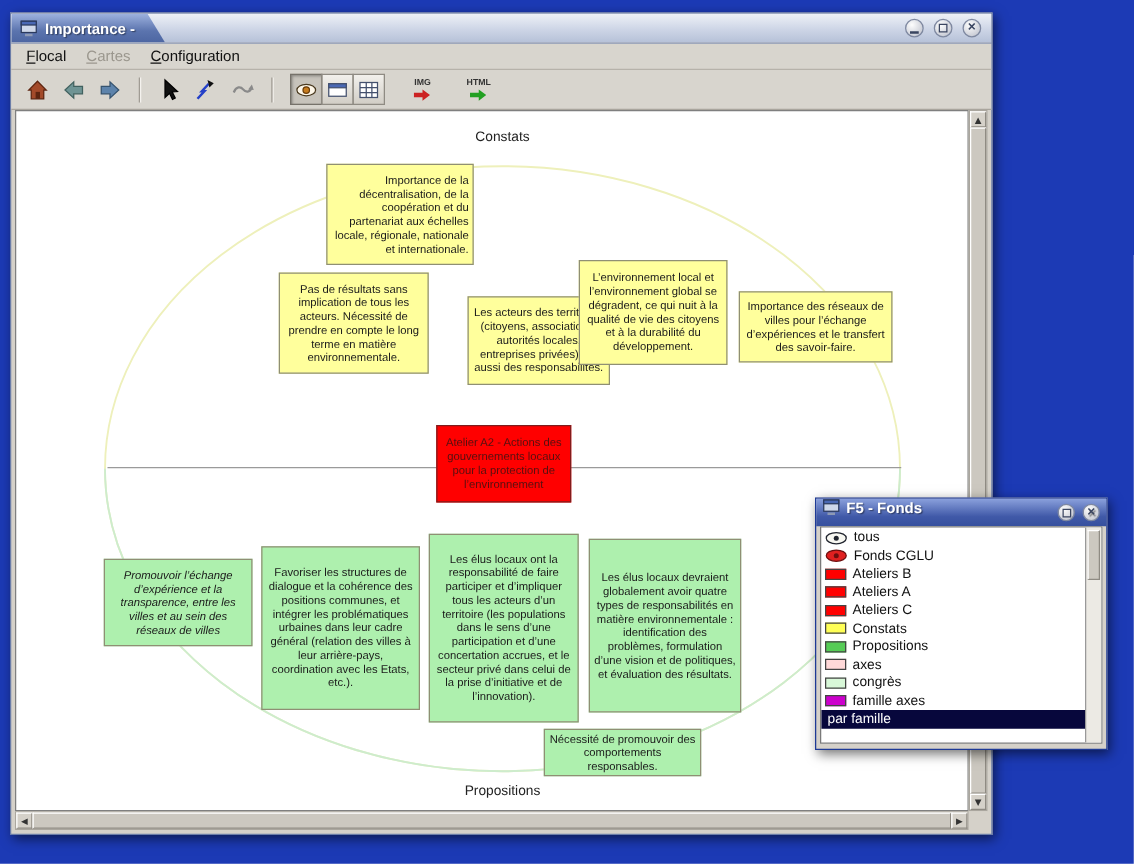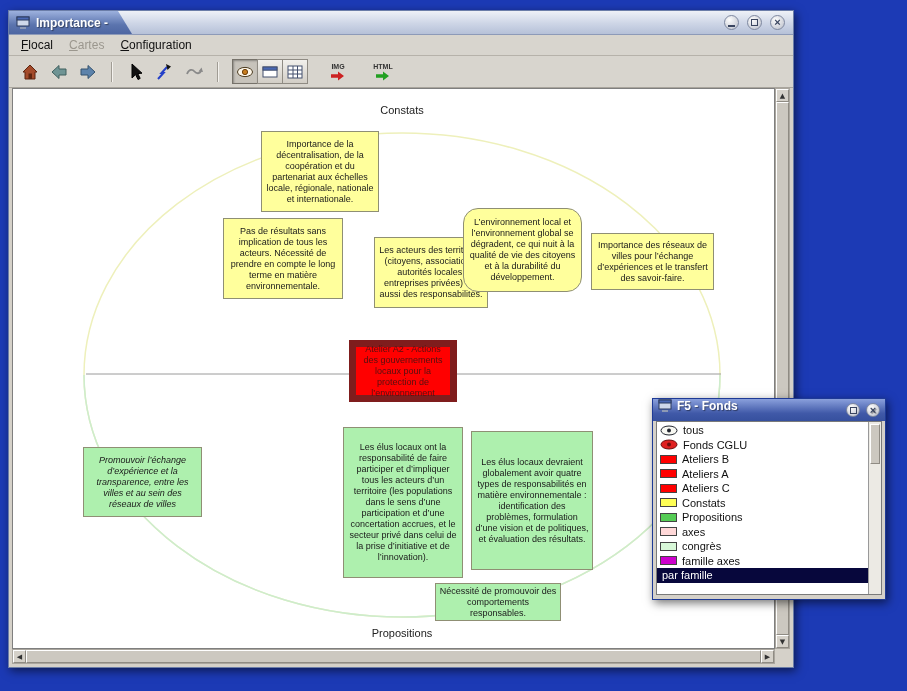--- a/index.html
+++ b/index.html
@@ -30,21 +30,21 @@
   .tb-toggle{width:26px;height:25px;display:flex;align-items:center;justify-content:center;border:1px solid #8f8b83;background:linear-gradient(#f2f0ec,#d2cec6);margin-left:-1px;}
   .tb-toggle.pressed{background:#c7c3bb;border-color:#76726a;box-shadow:inset 1px 1px 2px rgba(0,0,0,.3);}
   .tb-export{display:flex;flex-direction:column;align-items:center;justify-content:center;width:30px;height:28px;margin-left:12px;}
   .export-text{font-size:7px;font-weight:bold;color:#333;line-height:8px;}
   
   .canvas-wrap{position:absolute;top:77px;left:3px;right:3px;bottom:3px;}
   .canvas{position:absolute;left:0;top:0;right:15px;bottom:15px;background:#fff;border:1px solid #7f7f7f;overflow:hidden;}
   .map-bg{position:absolute;left:0;top:0;}
   .zone-label{position:absolute;font-size:11px;color:#222;text-align:center;}
   .note{position:absolute;border:1px solid #8f8f74;font-size:9px;line-height:11px;text-align:center;color:#1a1a1a;display:flex;align-items:center;justify-content:center;padding:2px 3px;}
-  .note.center{border:7px solid #7f1d1d;line-height:11px;}
+  .note.center{border:1px solid #7f1d1d;line-height:11px;}
   .vscroll{position:absolute;top:0;right:0;bottom:15px;width:15px;background:#dedbd4;border:1px solid #aaa69e;}
   .hscroll{position:absolute;left:0;bottom:0;right:15px;height:15px;background:#dedbd4;border:1px solid #aaa69e;}
   .scroll-corner{position:absolute;right:0;bottom:0;width:15px;height:15px;background:#d5d1c9;}
   .scroll-btn{position:absolute;width:13px;height:13px;background:#d5d1c9;border:1px solid #8f8b83;border-top-color:#fff;border-left-color:#fff;font-size:7px;display:flex;align-items:center;justify-content:center;color:#333;font-family:"DejaVu Sans",sans-serif;}
   .vscroll .up{top:0;left:0;}
   .vscroll .down{bottom:0;left:0;}
   .hscroll .left{left:0;top:0;}
   .hscroll .right{right:0;top:0;}
   .vthumb{position:absolute;left:0;top:13px;bottom:13px;width:13px;background:#ccc8c0;border:1px solid #8f8b83;border-top-color:#fff;border-left-color:#fff;}
   .hthumb{position:absolute;top:0;left:13px;right:13px;height:13px;background:#ccc8c0;border:1px solid #8f8b83;border-top-color:#fff;border-left-color:#fff;}
@@ -168,29 +168,30 @@
   <div class="canvas-wrap">
     <div class="canvas">
       <svg class="map-bg" width="763" height="561">
         <ellipse cx="389" cy="286" rx="318" ry="242" fill="none" stroke="#eef0bb" stroke-width="1.5"></ellipse>
         <path d="M 71 286 A 318 242 0 0 0 707 286" fill="none" stroke="#cdeccd" stroke-width="1.5"></path>
         <line x1="73" y1="285" x2="708" y2="285" stroke="#9a9a9a" stroke-width="1"></line>
       </svg>
       <div class="zone-label" style="left:339px;top:15px;width:100px;">Constats</div>
       <div class="zone-label" style="left:329px;top:538px;width:120px;">Propositions</div>
 
-      <div class="note constat" style="left: 248px; top: 42px; width: 118px; height: 81px; background-color: rgb(255, 255, 156);">Importance de la décentralisation, de la coopération et du partenariat aux échelles locale, régionale, nationale et internationale.</div>
+      <div class="note constat" style="left: 248px; top: 42px; width: 118px; height: 81px; background-color: rgb(255, 255, 156); text-align: right;">Importance de la décentralisation, de la coopération et du partenariat aux échelles locale, régionale, nationale et internationale.</div>
       <div class="note constat" style="left: 210px; top: 129px; width: 120px; height: 81px; background-color: rgb(255, 255, 156);">Pas de résultats sans implication de tous les acteurs. Nécessité de prendre en compte le long terme en matière environnementale.</div>
       <div class="note constat" style="left: 333px; top: 148px; width: 114px; height: 71px; background-color: rgb(255, 255, 156); margin-left: 28px;">Les acteurs des territoires (citoyens, associations, autorités locales, entreprises privées) ont aussi des responsabilités.</div>
-      <div class="note constat" style="left: 450px; top: 119px; width: 119px; height: 84px; background-color: rgb(255, 255, 156); border-radius: 15px;">L’environnement local et l’environnement global se dégradent, ce qui nuit à la qualité de vie des citoyens et à la durabilité du développement.</div>
+      <div class="note constat" style="left: 450px; top: 119px; width: 119px; height: 84px; background-color: rgb(255, 255, 156);">L’environnement local et l’environnement global se dégradent, ce qui nuit à la qualité de vie des citoyens et à la durabilité du développement.</div>
       <div class="note constat" style="left: 578px; top: 144px; width: 123px; height: 57px; background-color: rgb(255, 255, 156);">Importance des réseaux de villes pour l’échange d’expériences et le transfert des savoir-faire.</div>
 
       <div class="note center" style="left: 336px; top: 251px; width: 108px; height: 62px; background-color: rgb(255, 0, 0); color: rgb(85, 16, 16);">Atelier A2 - Actions des gouvernements locaux pour la protection de l’environnement</div>
 
       <div class="note proposition" style="left: 70px; top: 358px; width: 119px; height: 70px; background-color: rgb(174, 240, 174); font-style: italic;">Promouvoir l’échange d’expérience et la transparence, entre les villes et au sein des réseaux de villes</div>
+      <div class="note proposition" style="left: 196px; top: 348px; width: 127px; height: 131px; background-color: rgb(174, 240, 174);">Favoriser les structures de dialogue et la cohérence des positions communes, et intégrer les problématiques urbaines dans leur cadre général (relation des villes à leur arrière-pays, coordination avec les Etats, etc.).</div>
       <div class="note proposition" style="left: 330px; top: 338px; width: 120px; height: 151px; background-color: rgb(174, 240, 174);">Les élus locaux ont la responsabilité de faire participer et d’impliquer tous les acteurs d’un territoire (les populations dans le sens d’une participation et d’une concertation accrues, et le secteur privé dans celui de la prise d’initiative et de l’innovation).</div>
       <div class="note proposition" style="left: 458px; top: 342px; width: 122px; height: 139px; background-color: rgb(174, 240, 174);">Les élus locaux devraient globalement avoir quatre types de responsabilités en matière environnementale : identification des problèmes, formulation d’une vision et de politiques, et évaluation des résultats.</div>
       <div class="note proposition" style="left: 422px; top: 494px; width: 126px; height: 38px; background-color: rgb(174, 240, 174);">Nécessité de promouvoir des comportements responsables.</div>
     </div>
 
     <div class="vscroll">
       <div class="scroll-btn up">▲</div>
       <div class="vthumb"></div>
       <div class="scroll-btn down">▼</div>
     </div>

